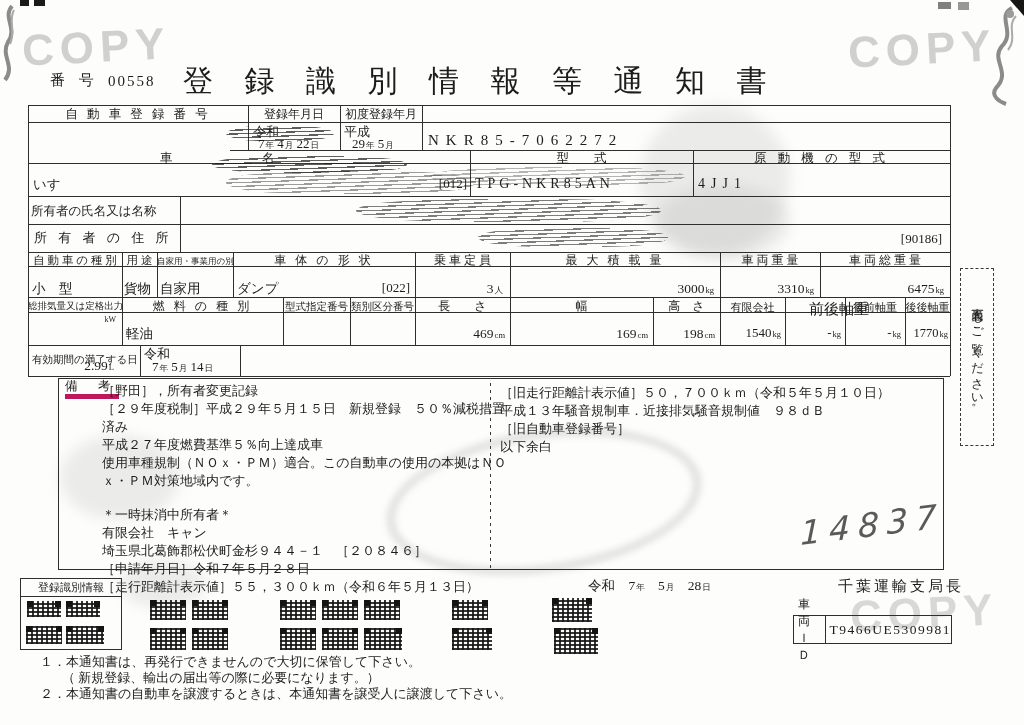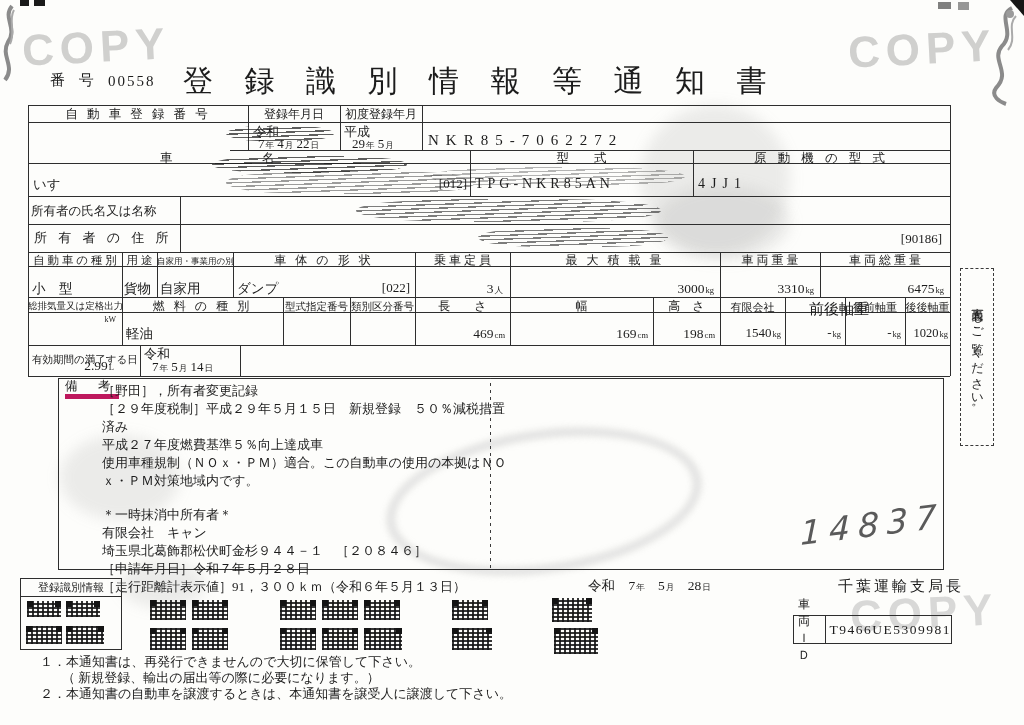--- a/index.html
+++ b/index.html
@@ -171,21 +171,21 @@
 
   <div class="t r" style="left:28px;top:315px;width:88px;font-size:8px;">kW</div>
   <div class="t r" style="left:28px;top:326px;width:86px;font-size:13.5px;margin-top:32px;"><span>2.99</span><span class="u">L</span></div>
   <div class="t" style="left:126px;top:326px;font-size:13.5px;">軽油</div>
   <div class="t r" style="left:415px;top:326px;width:90px;font-size:13.5px;"><span>469</span><span class="u">cm</span></div>
   <div class="t r" style="left:510px;top:326px;width:138px;font-size:13.5px;"><span>169</span><span class="u">cm</span></div>
   <div class="t r" style="left:653px;top:326px;width:62px;font-size:13.5px;"><span>198</span><span class="u">cm</span></div>
   <div class="t r" style="left:720px;top:326px;width:61px;font-size:13px;"><span>1540</span><span class="u">kg</span></div>
   <div class="t r" style="left:785px;top:326px;width:56px;font-size:13px;"><span>-</span><span class="u">kg</span></div>
   <div class="t r" style="left:845px;top:326px;width:56px;font-size:13px;"><span>-</span><span class="u">kg</span></div>
-  <div class="t r" style="left:905px;top:326px;width:43px;font-size:12.5px;"><span>1020</span><span class="u">kg</span></div>
+  <div class="t r" style="left:905px;top:326px;width:43px;font-size:12.5px;"><span>1770</span><span class="u">kg</span></div>
 
   <div class="t" style="left:32px;top:354px;font-size:10.5px;">有効期間の満了する日</div>
   <div class="t" style="left:144px;top:347px;font-size:13px;">令和</div>
   <div class="t" style="left:152px;top:360px;font-size:13px;">
     <span>7</span><span class="u">年</span>
     <span>5</span><span class="u">月</span>
     <span>14</span><span class="u">日</span>
   </div>
 
   <div style="position:absolute;left:58px;top:378px;width:884px;height:190px;border:1px solid #2e2e2e;"></div>
@@ -197,21 +197,27 @@
     <div class="rline">［２９年度税制］平成２９年５月１５日　新規登録　５０％減税措置</div>
     <div class="rline">済み</div>
     <div class="rline">平成２７年度燃費基準５％向上達成車</div>
     <div class="rline">使用車種規制（ＮＯｘ・ＰＭ）適合。この自動車の使用の本拠はＮＯ</div>
     <div class="rline">ｘ・ＰＭ対策地域内です。</div>
     <div class="rline"></div>
     <div class="rline">＊一時抹消中所有者＊</div>
     <div class="rline">有限会社　キャン</div>
     <div class="rline">埼玉県北葛飾郡松伏町金杉９４４－１　［２０８４６］</div>
     <div class="rline">［申請年月日］令和７年５月２８日</div>
-    <div class="rline">［走行距離計表示値］91，３００ｋｍ（令和６年５月１３日）</div>
+    <div class="rline">［走行距離計表示値］５５，３００ｋｍ（令和６年５月１３日）</div>
+  </div>
+  <div style="position:absolute;left:500px;top:384px;width:440px;">
+    <div class="rline">［旧走行距離計表示値］５０，７００ｋｍ（令和５年５月１０日）</div>
+    <div class="rline">平成１３年騒音規制車．近接排気騒音規制値　９８ｄＢ</div>
+    <div class="rline">［旧自動車登録番号］</div>
+    <div class="rline">以下余白</div>
   </div>
   <div class="hw" style="left:800px;top:505px;">14837</div>
 
   <div class="vbox" style="left:960px;top:268px;width:32px;height:176px;">
     <div class="vtext">裏面もご覧ください。</div>
   </div>
 
   <div style="position:absolute;left:20px;top:578px;width:100px;height:70px;border:1px solid #2e2e2e;">
     <div style="border-bottom:1px solid #2e2e2e;font-size:11px;text-align:center;padding:1px 0;">登録識別情報</div>
   </div>

